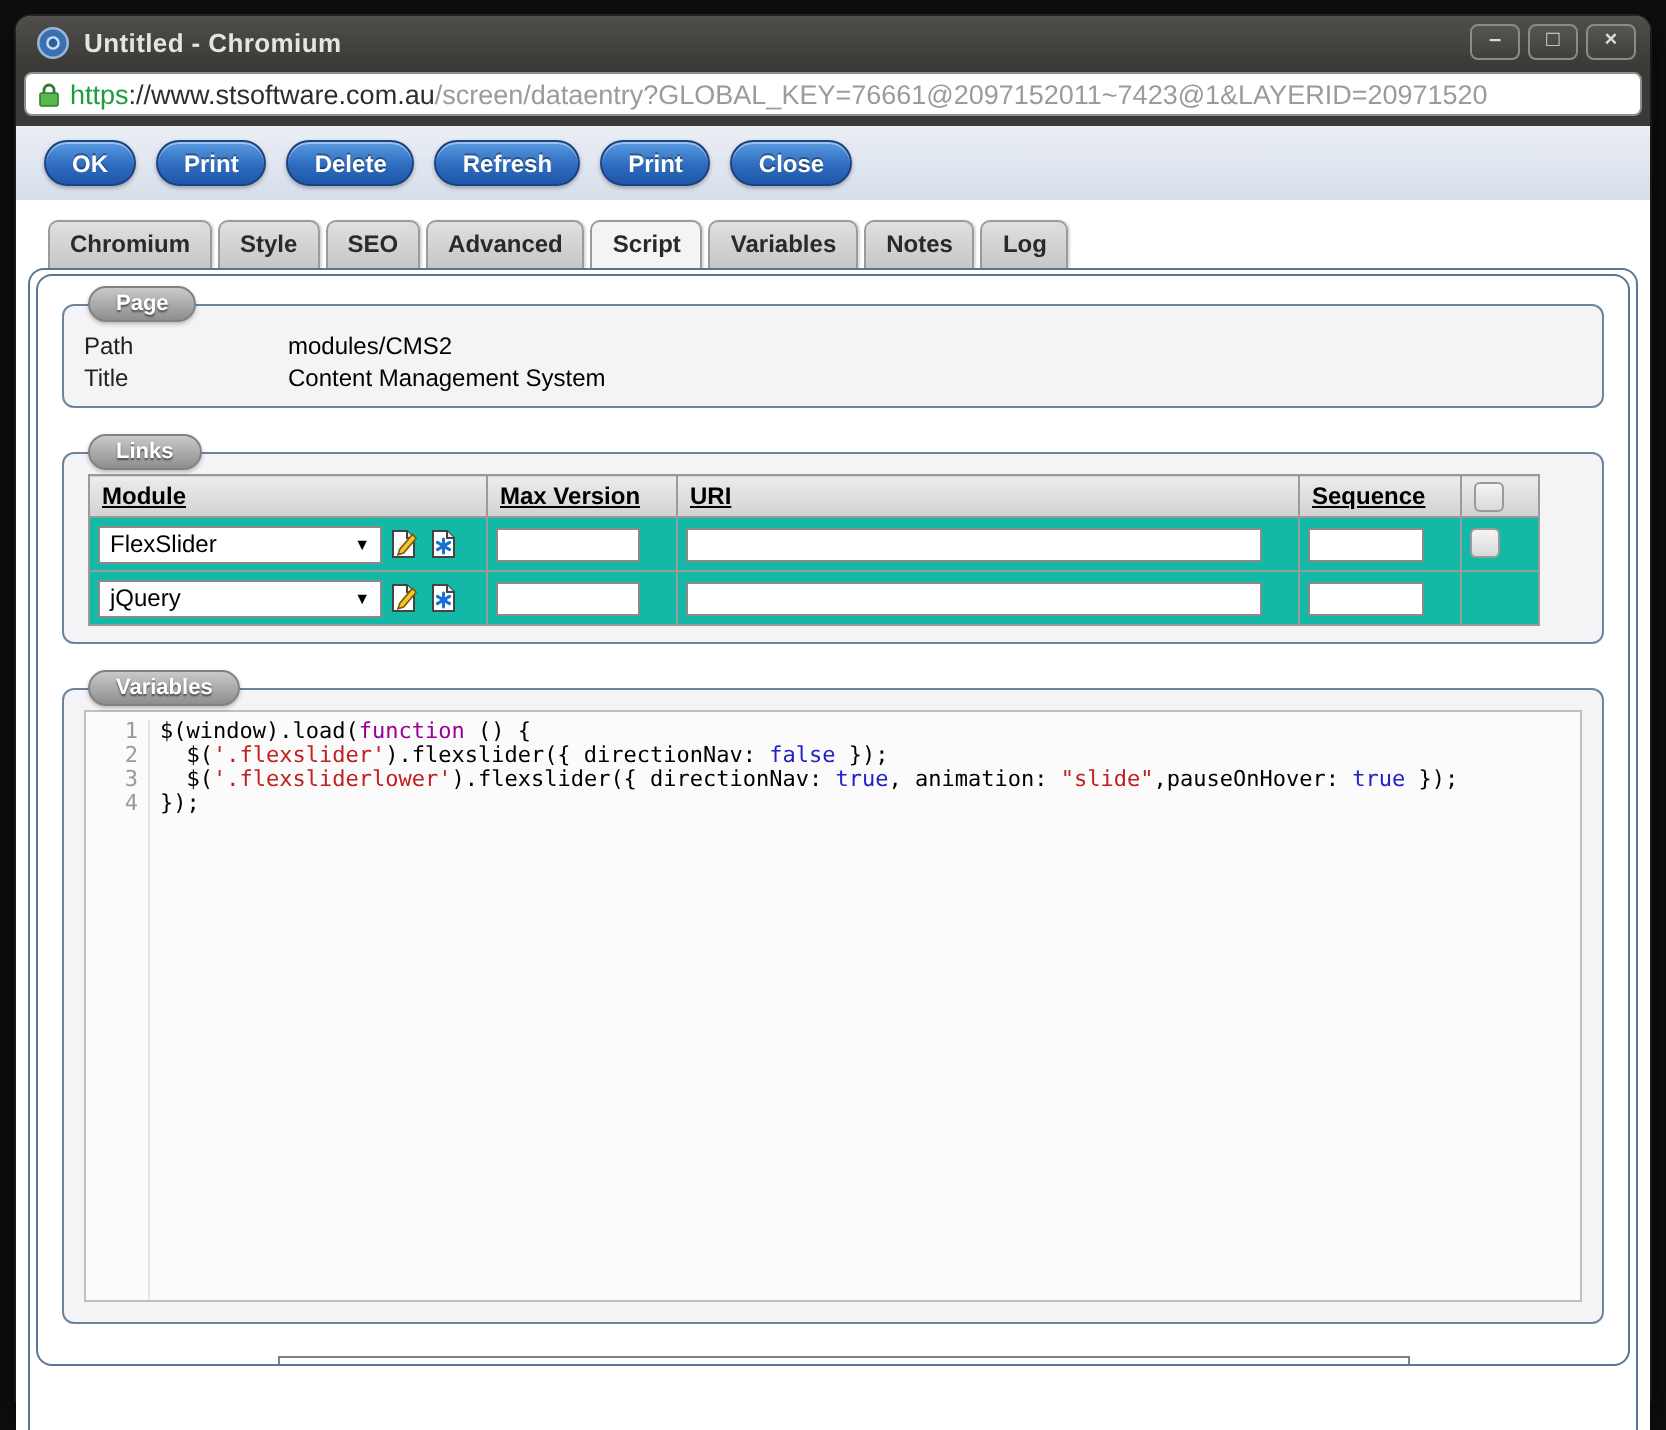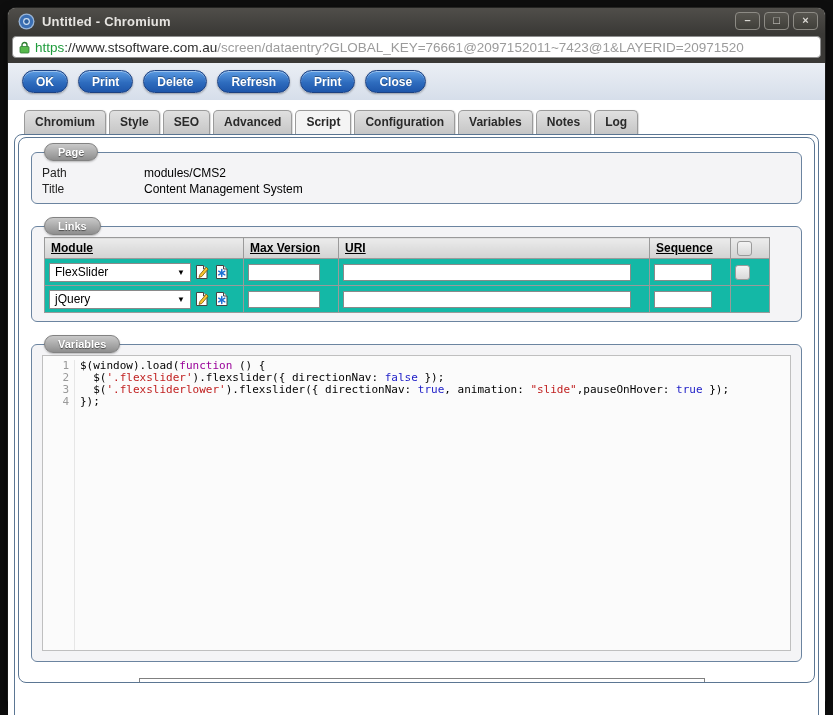--- a/index.html
+++ b/index.html
@@ -174,21 +174,20 @@
       <button class="action-btn">Close</button>
     </div>
 
   <div class="page">
     <div class="tabstrip">
         <div class="tab">Chromium</div>
         <div class="tab">Style</div>
         <div class="tab">SEO</div>
         <div class="tab">Advanced</div>
         <div class="tab active">Script</div>
-        <div class="tab">Configuration</div>
         <div class="tab">Variables</div>
         <div class="tab">Notes</div>
         <div class="tab">Log</div>
       </div>
 
     <div class="outer-panel">
       <div class="inner-panel">
 
         <div class="fs fs-page">
           <span class="fs-legend">Page</span>

